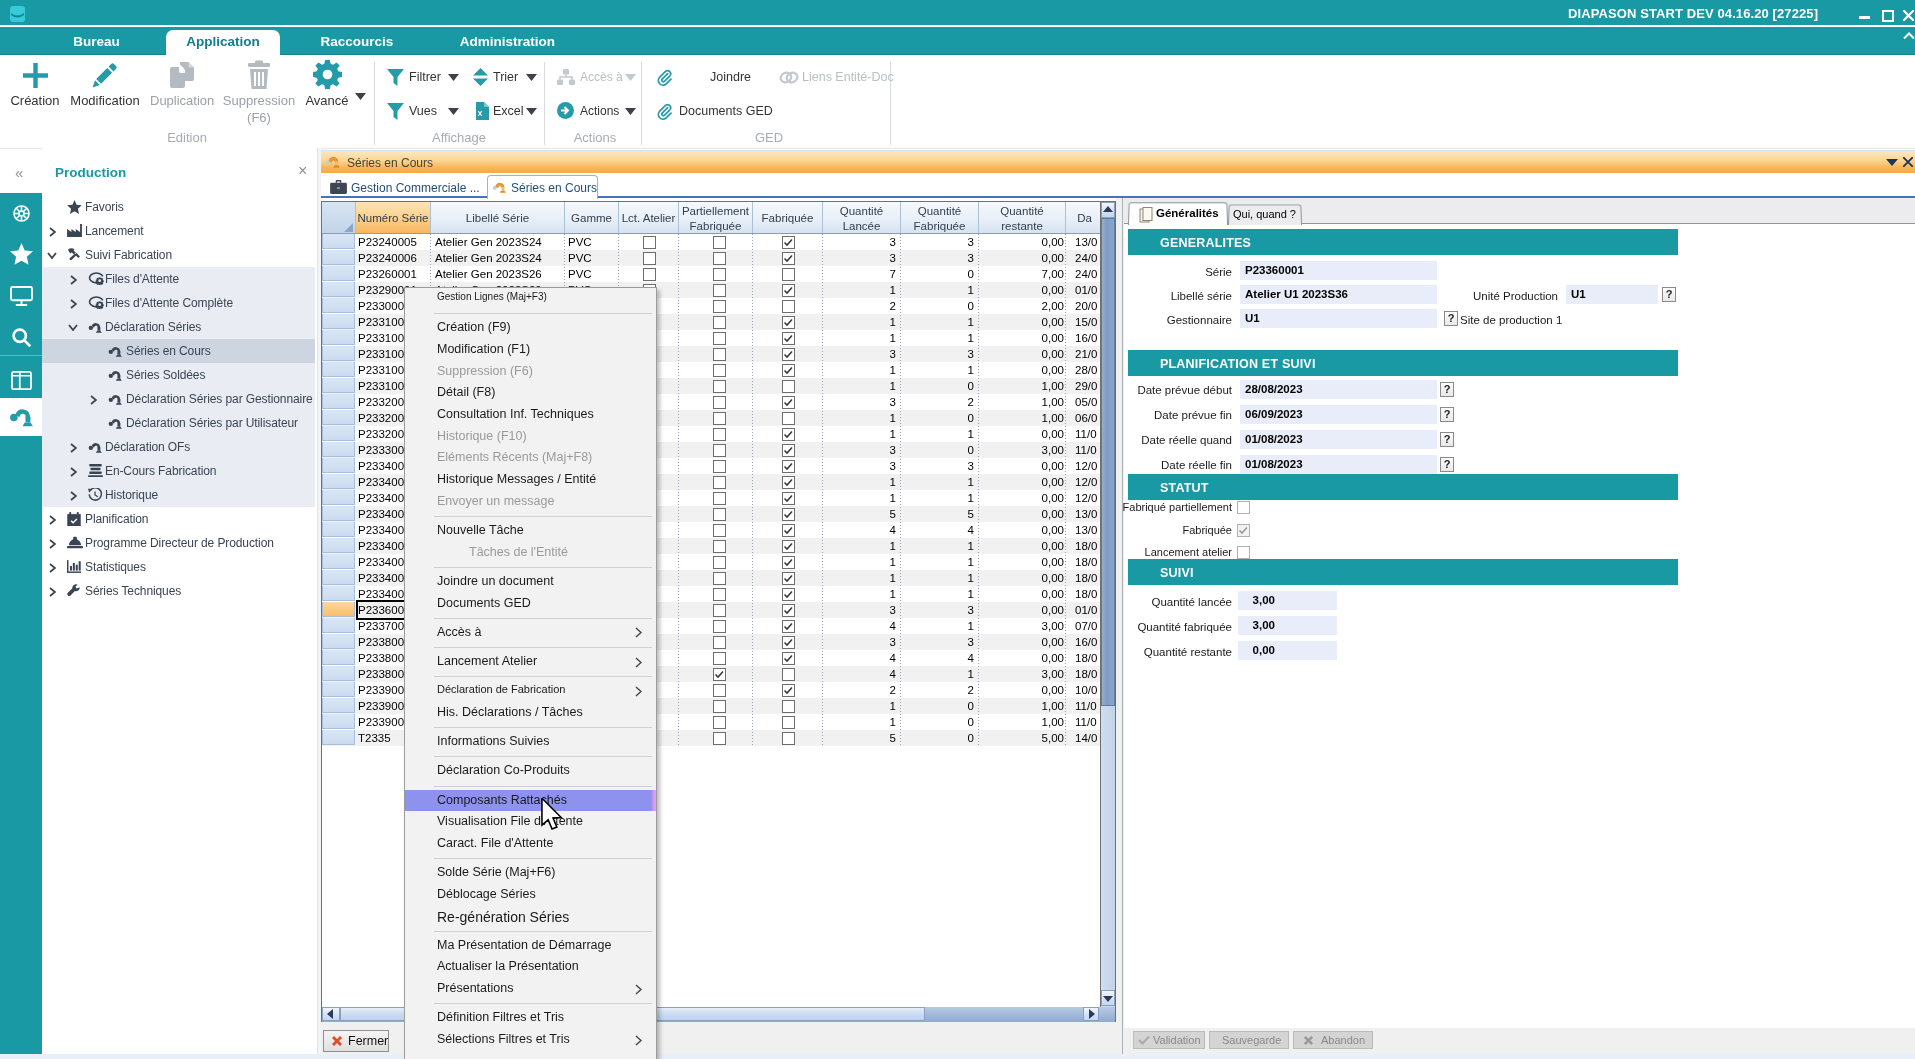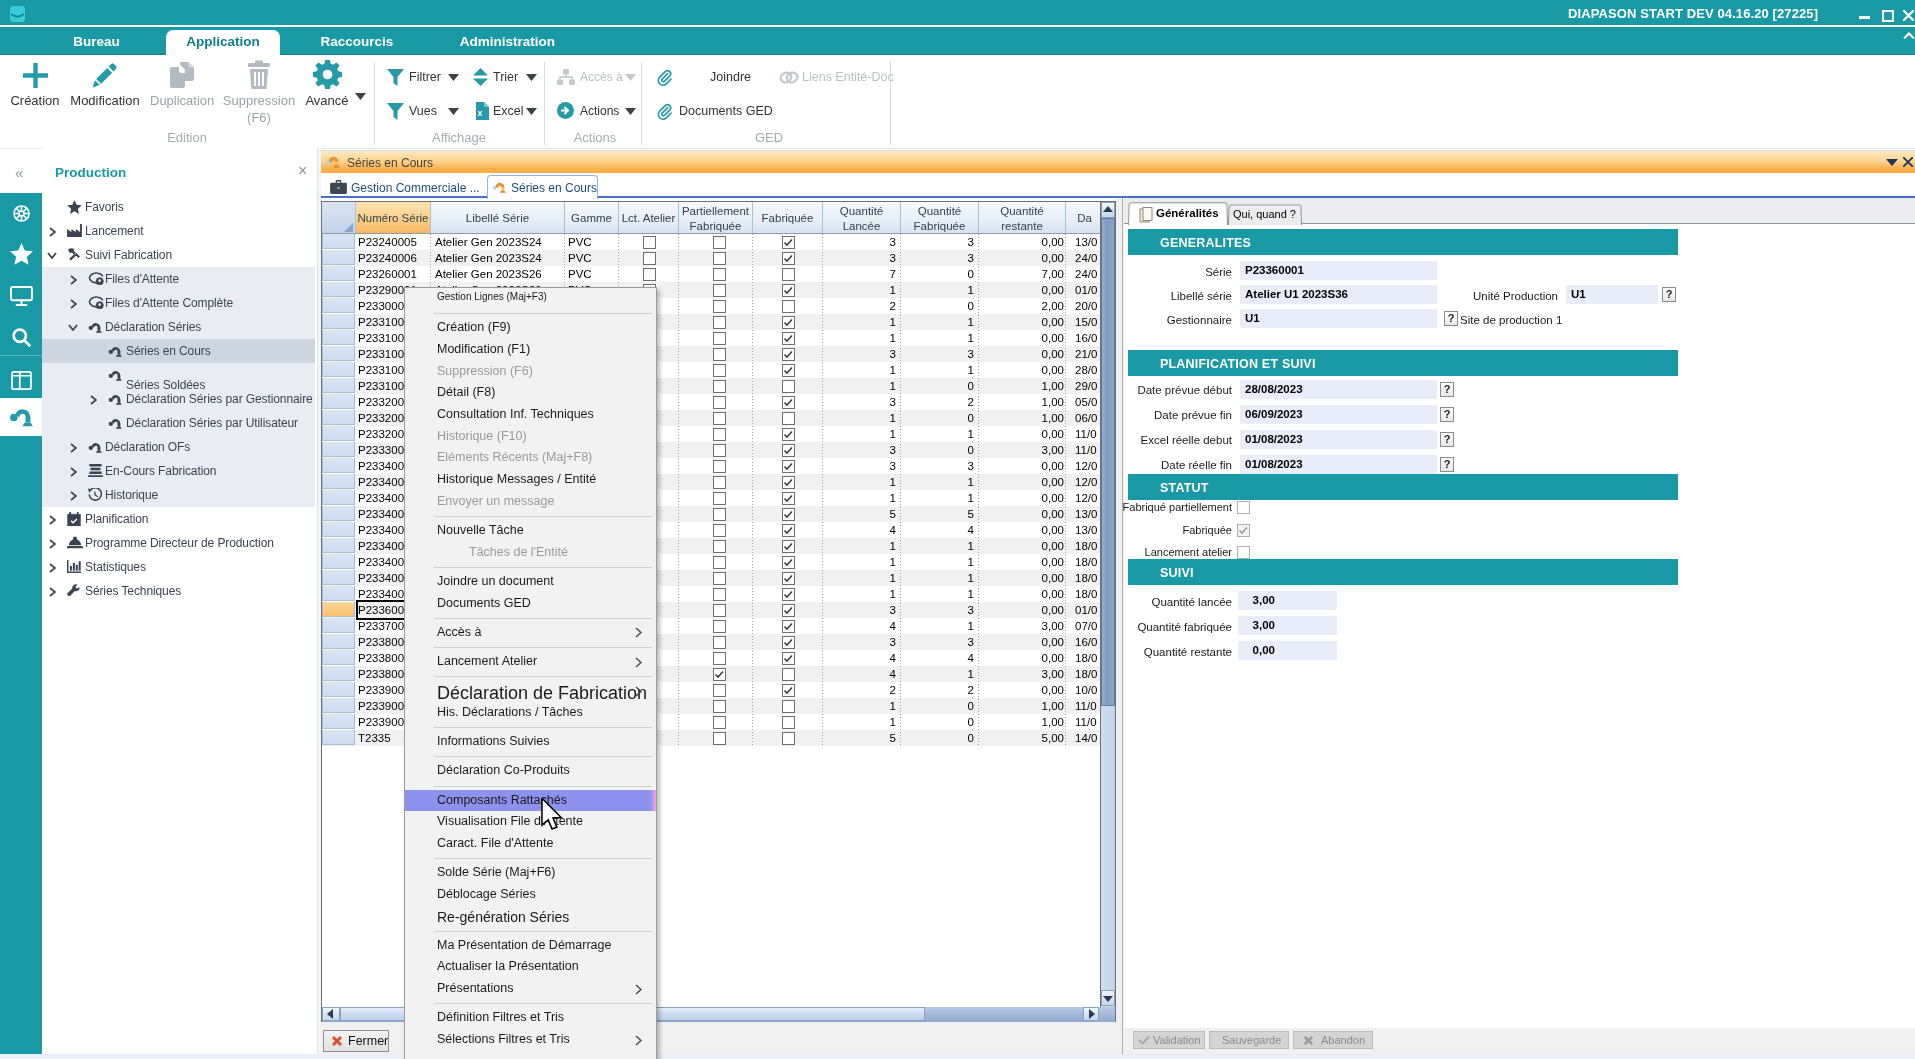--- a/index.html
+++ b/index.html
@@ -275,21 +275,21 @@
   </svg>
 <div class="ab" style="left:126px;top:344px;font-size:12px;letter-spacing:-0.1px;color:#3b4453;">Séries en Cours</div>
 <svg class="ab" style="left:108px;top:368px;" width="15" height="15" viewBox="0 0 24 24">
 <g fill="#3b4453">
       <circle cx="4.5" cy="12.5" r="3.5"></circle>
 <path d="M6 9.5 Q8 4.5 13.5 5 Q19 5.5 19.5 12 l-4 0 Q15 8.8 12.5 9 Q10 9.2 9.5 12.5 Z"></path>
 <rect x="15.2" y="11" width="4.6" height="6" rx="1"></rect>
 <path d="M12.5 20.5 l9.5 0 l-2 -3.5 l-5.5 0 Z"></path>
     </g>
   </svg>
-<div class="ab" style="left:126px;top:368px;font-size:12px;letter-spacing:-0.1px;color:#3b4453;margin-top:10px;">Séries Soldées</div>
+<div class="ab" style="left:126px;top:368px;font-size:12px;letter-spacing:-0.1px;color:#3b4453;">Séries Soldées</div>
 <svg class="ab" style="left:90px;top:395px;" width="7" height="10" viewBox="0 0 7 10">
     <path d="M1 1 L6 5 L1 9" stroke="#3b4453" stroke-width="1.8" fill="none"></path>
   </svg>
 <svg class="ab" style="left:108px;top:392px;" width="15" height="15" viewBox="0 0 24 24">
 <g fill="#3b4453">
       <circle cx="4.5" cy="12.5" r="3.5"></circle>
 <path d="M6 9.5 Q8 4.5 13.5 5 Q19 5.5 19.5 12 l-4 0 Q15 8.8 12.5 9 Q10 9.2 9.5 12.5 Z"></path>
 <rect x="15.2" y="11" width="4.6" height="6" rx="1"></rect>
 <path d="M12.5 20.5 l9.5 0 l-2 -3.5 l-5.5 0 Z"></path>
     </g>
@@ -1143,21 +1143,21 @@
 <div class="ab" style="left:1128px;top:350px;width:550px;height:26px;background:#1899a3;"></div>
 <div class="ab tt" style="left:1160px;top:357px;font-size:12.5px;letter-spacing:0.2px;">PLANIFICATION ET SUIVI</div>
 <div class="ab" style="left:1032px;top:384px;width:200px;text-align:right;font-size:11.5px;color:#1a1a1a;">Date prévue début</div>
 <div class="ab" style="left:1240px;top:380px;width:197px;height:19px;background:#e8edf9;"></div>
 <div class="ab" style="left:1245px;top:383px;font-size:11.5px;font-weight:bold;color:#000;">28/08/2023</div>
 <div class="ab" style="left:1440px;top:382px;width:14px;height:15px;background:linear-gradient(#fdfdfd,#e8e8e8);border:1px solid #8a8a8a;box-sizing:border-box;text-align:center;font-size:11px;font-weight:bold;color:#222;line-height:13px;">?</div>
 <div class="ab" style="left:1032px;top:409px;width:200px;text-align:right;font-size:11.5px;color:#1a1a1a;">Date prévue fin</div>
 <div class="ab" style="left:1240px;top:405px;width:197px;height:19px;background:#e8edf9;"></div>
 <div class="ab" style="left:1245px;top:408px;font-size:11.5px;font-weight:bold;color:#000;">06/09/2023</div>
 <div class="ab" style="left:1440px;top:407px;width:14px;height:15px;background:linear-gradient(#fdfdfd,#e8e8e8);border:1px solid #8a8a8a;box-sizing:border-box;text-align:center;font-size:11px;font-weight:bold;color:#222;line-height:13px;">?</div>
-<div class="ab" style="left:1032px;top:434px;width:200px;text-align:right;font-size:11.5px;color:#1a1a1a;">Excel réelle debut</div>
+<div class="ab" style="left:1032px;top:434px;width:200px;text-align:right;font-size:11.5px;color:#1a1a1a;">Date réelle quand</div>
 <div class="ab" style="left:1240px;top:430px;width:197px;height:19px;background:#e8edf9;"></div>
 <div class="ab" style="left:1245px;top:433px;font-size:11.5px;font-weight:bold;color:#000;">01/08/2023</div>
 <div class="ab" style="left:1440px;top:432px;width:14px;height:15px;background:linear-gradient(#fdfdfd,#e8e8e8);border:1px solid #8a8a8a;box-sizing:border-box;text-align:center;font-size:11px;font-weight:bold;color:#222;line-height:13px;">?</div>
 <div class="ab" style="left:1032px;top:459px;width:200px;text-align:right;font-size:11.5px;color:#1a1a1a;">Date réelle fin</div>
 <div class="ab" style="left:1240px;top:455px;width:197px;height:19px;background:#e8edf9;"></div>
 <div class="ab" style="left:1245px;top:458px;font-size:11.5px;font-weight:bold;color:#000;">01/08/2023</div>
 <div class="ab" style="left:1440px;top:457px;width:14px;height:15px;background:linear-gradient(#fdfdfd,#e8e8e8);border:1px solid #8a8a8a;box-sizing:border-box;text-align:center;font-size:11px;font-weight:bold;color:#222;line-height:13px;">?</div>
 <div class="ab" style="left:1128px;top:474px;width:550px;height:26px;background:#1899a3;"></div>
 <div class="ab tt" style="left:1160px;top:481px;font-size:12.5px;letter-spacing:0.2px;">STATUT</div>
 <div class="ab" style="left:1032px;top:501px;width:200px;text-align:right;font-size:11px;color:#1a1a1a;">Fabriqué partiellement</div>
@@ -1219,21 +1219,21 @@
 <div class="ab" style="left:437px;top:624.8000000000001px;font-size:12.5px;color:#1a1a1a;white-space:nowrap;">Accès à</div>
 <svg class="ab" style="left:635px;top:627.3000000000001px;" width="7" height="11" viewBox="0 0 7 11">
     <path d="M1 1 L6 5.5 L1 10" stroke="#444" stroke-width="1.4" fill="none"></path>
   </svg>
 <div class="ab" style="left:434px;top:647.0000000000001px;width:218px;height:1px;background:#d0d0d0;"></div>
 <div class="ab" style="left:437px;top:654.0000000000001px;font-size:12.5px;color:#1a1a1a;white-space:nowrap;">Lancement Atelier</div>
 <svg class="ab" style="left:635px;top:656.5000000000001px;" width="7" height="11" viewBox="0 0 7 11">
     <path d="M1 1 L6 5.5 L1 10" stroke="#444" stroke-width="1.4" fill="none"></path>
   </svg>
 <div class="ab" style="left:434px;top:676.2000000000002px;width:218px;height:1px;background:#d0d0d0;"></div>
-<div class="ab" style="left:437px;top:683.2000000000002px;font-size:18px;color:#1a1a1a;white-space:nowrap;">Déclaration de Fabrication</div>
+<div class="ab" style="left:437px;top:683.2000000000002px;font-size:11px;color:#1a1a1a;white-space:nowrap;">Déclaration de Fabrication</div>
 <svg class="ab" style="left:635px;top:685.7000000000002px;" width="7" height="11" viewBox="0 0 7 11">
     <path d="M1 1 L6 5.5 L1 10" stroke="#444" stroke-width="1.4" fill="none"></path>
   </svg>
 <div class="ab" style="left:437px;top:704.9000000000002px;font-size:12.5px;color:#1a1a1a;white-space:nowrap;">His. Déclarations / Tâches</div>
 <div class="ab" style="left:434px;top:727.1000000000003px;width:218px;height:1px;background:#d0d0d0;"></div>
 <div class="ab" style="left:437px;top:734.1000000000003px;font-size:12.5px;color:#1a1a1a;white-space:nowrap;">Informations Suivies</div>
 <div class="ab" style="left:434px;top:756.3000000000003px;width:218px;height:1px;background:#d0d0d0;"></div>
 <div class="ab" style="left:437px;top:763.3000000000003px;font-size:12.5px;color:#1a1a1a;white-space:nowrap;">Déclaration Co-Produits</div>
 <div class="ab" style="left:434px;top:785.5000000000003px;width:218px;height:1px;background:#d0d0d0;"></div>
 <div class="ab" style="left:405px;top:790.0000000000003px;width:250.5px;height:21px;background:linear-gradient(to right,#8d92ee 98%,#d99bee 99.2%,#f49ae6);"></div>

